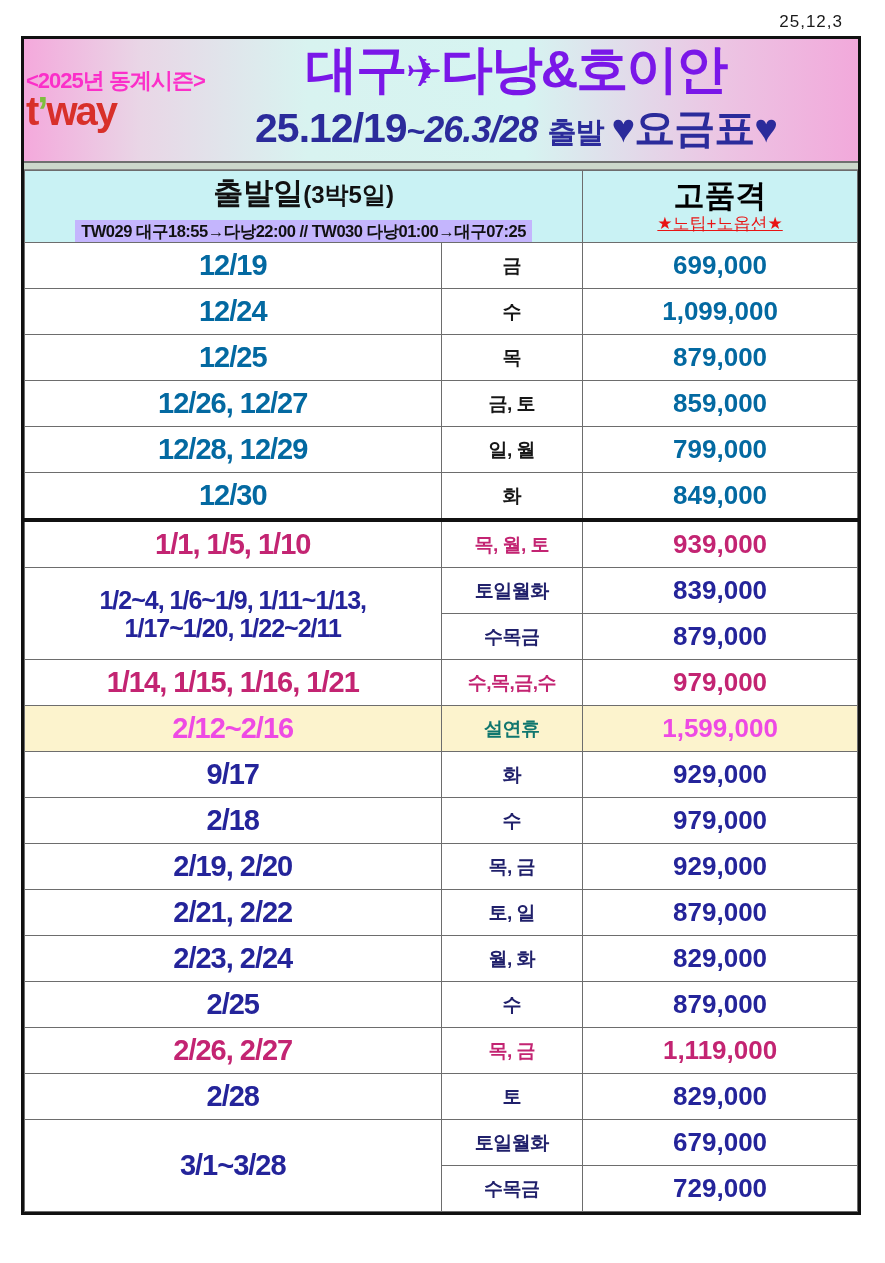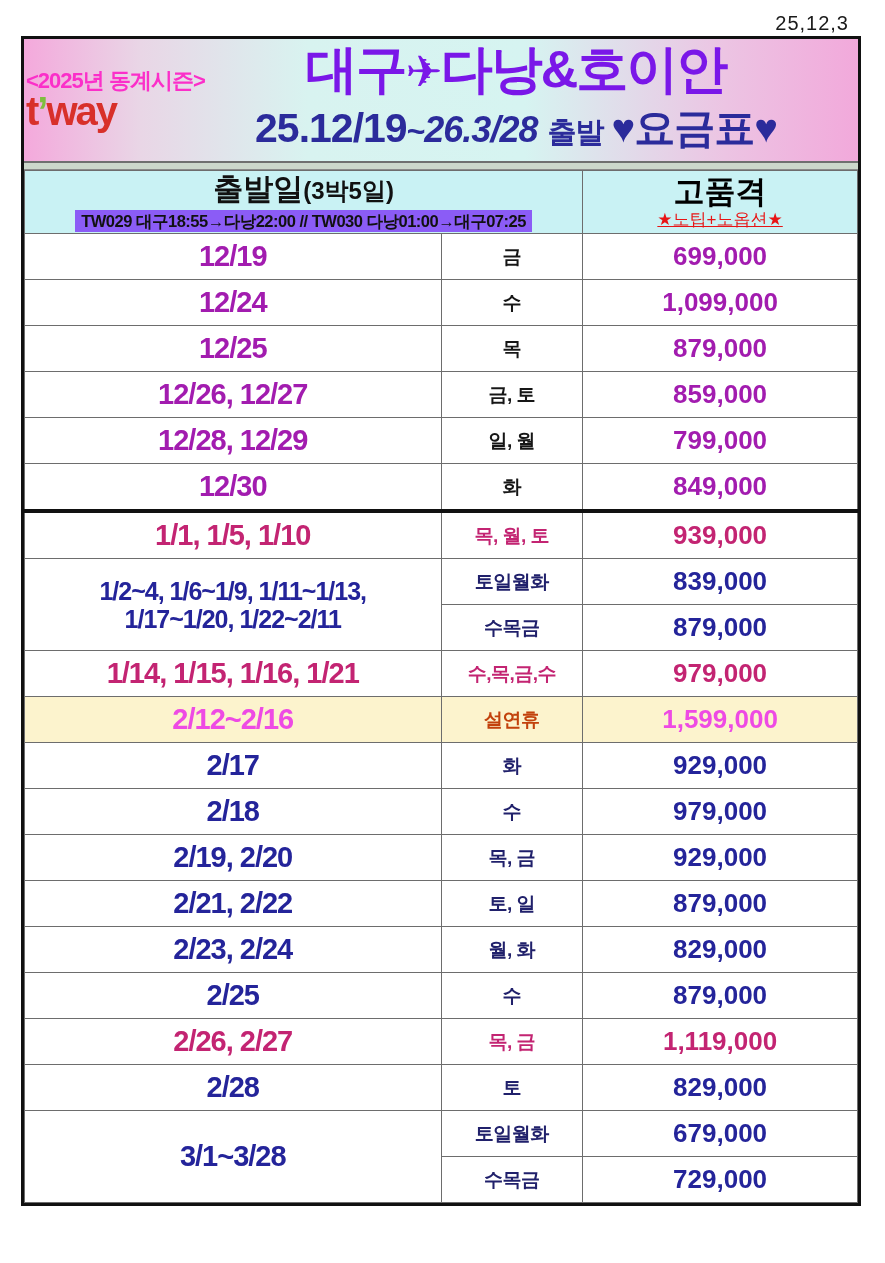--- a/index.html
+++ b/index.html
@@ -2,21 +2,21 @@
 <html><head>
 <meta charset="utf-8">
 <style>
   html,body{margin:0;padding:0;}
   body{
     width:885px;height:1263px;position:relative;background:#ffffff;
     font-family:"Liberation Sans","DejaVu Sans",sans-serif;
     -webkit-font-smoothing:antialiased;overflow:hidden;
   }
   .corner-note{
-    position:absolute;top:12px;right:36px;font-size:20px;color:#1a1a1a;
+    position:absolute;top:12px;right:42px;font-size:17px;color:#1a1a1a;
     letter-spacing:1px;
   }
   .sheet{
     position:absolute;left:21px;top:36px;width:834px;
     border:3px solid #111;background:#fff;
   }
   
   .banner{
     position:relative;height:122px;
     background:linear-gradient(90deg,#f4a9dc 0%,#e9d6e6 14%,#d8f3f0 34%,#d6f4f1 60%,#ecc4e3 84%,#f2a9db 100%);
@@ -41,41 +41,41 @@
   .depart-label{font-size:29px;margin:0 8px 0 10px;}
   .fare-heart{font-size:40px;}
   .fare-text{font-size:41px;}
   .divider-strip{height:6px;background:#ccd7cb;border-bottom:1px solid #8a8a8a;}
   
   table.fare{border-collapse:collapse;width:100%;table-layout:fixed;}
   col.c-date{width:50%;} col.c-day{width:17%;} col.c-price{width:33%;}
   td,th{border:1px solid #6d6d6d;padding:0;text-align:center;vertical-align:middle;}
   
   th.hdr{background:#c9f2f4;height:62px;}
-  .dep-line{line-height:32px;color:#111;}
+  .dep-line{line-height:44px;color:#111;}
   .dep-title{font-size:30px;font-weight:800;}
   .dep-sub{font-size:24px;font-weight:800;}
-  .flight-info{display:inline-block;background:#8b5cf6;color:#111;font-size:16.5px;
+  .flight-info{display:inline-block;background:#c4b5fd;color:#111;font-size:16.5px;
     font-weight:bold;line-height:22px;padding:0 6px;letter-spacing:-0.5px;white-space:nowrap;}
   .grade-title{font-size:31px;font-weight:800;color:#000000;line-height:34px;}
   .grade-sub{font-size:17px;font-weight:normal;color:#e81414;text-decoration:underline;line-height:21px;}
   
   td{height:45px;background:#fff;}
   td.date{font-size:29px;font-weight:bold;letter-spacing:-1px;white-space:pre-line;}
   td.date.multiline{font-size:25px;line-height:1.12;}
   td.day{font-size:19px;font-weight:bold;letter-spacing:-0.5px;}
   td.price{font-size:26px;font-weight:bold;letter-spacing:0;}
-  tr.theme-red td.date, tr.theme-red td.price{color:#a21caf;}
+  tr.theme-red td.date, tr.theme-red td.price{color:#0369a1;}
   tr.theme-red td.day{color:#161616;}
   tr.theme-navy td.date, tr.theme-navy td.price{color:#24249a;}
   tr.theme-navy td.day{color:#20206b;}
   tr.theme-pink td.date, tr.theme-pink td.price, tr.theme-pink td.day{color:#c32472;}
   tr.theme-holiday td{background:#fcf3cd;color:#e648e0;}
   tr.theme-holiday td.date, tr.theme-holiday td.price{color:#ee4ae4;}
-  tr.theme-holiday td.day{color:#c2410c;}
+  tr.theme-holiday td.day{color:#0f766e;}
   tr.thick-bottom td{border-bottom:4px solid #111;}
 </style>
 </head>
 <body>
 
 <div class="corner-note">25,12,3</div>
 
 <div class="sheet">
 
   <div class="banner">
@@ -159,21 +159,21 @@
           <td class="date">1/14, 1/15, 1/16, 1/21</td>
           <td class="day">수,목,금,수</td>
           <td class="price">979,000</td>
         </tr>
         <tr class="theme-holiday">
           <td class="date">2/12~2/16</td>
           <td class="day">설연휴</td>
           <td class="price">1,599,000</td>
         </tr>
         <tr class="theme-navy">
-          <td class="date">2/17</td>
+          <td class="date">9/17</td>
           <td class="day">화</td>
           <td class="price">929,000</td>
         </tr>
         <tr class="theme-navy">
           <td class="date">2/18</td>
           <td class="day">수</td>
           <td class="price">979,000</td>
         </tr>
         <tr class="theme-navy">
           <td class="date">2/19, 2/20</td>

